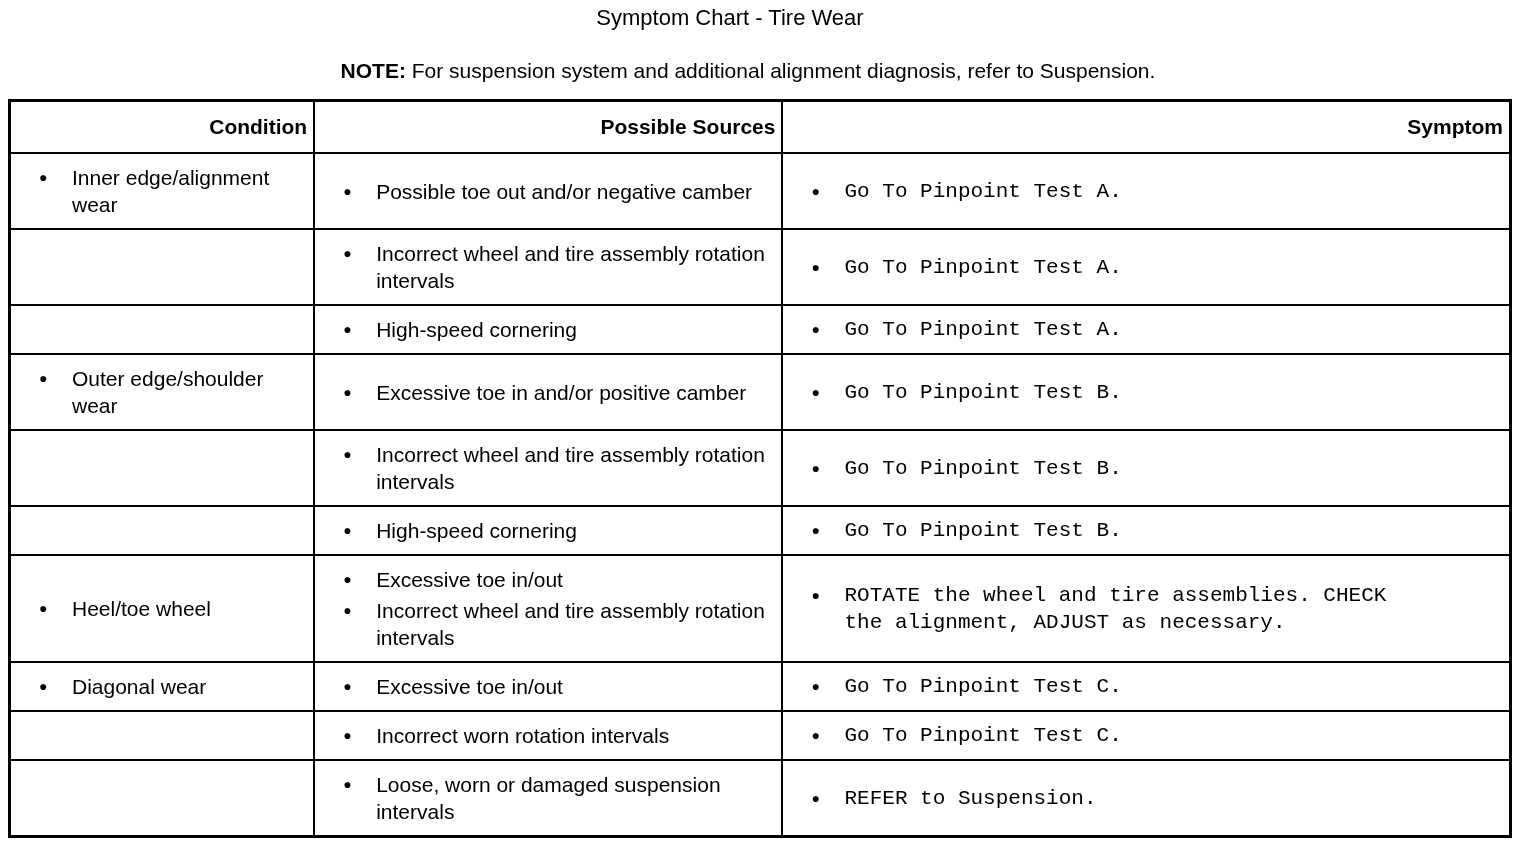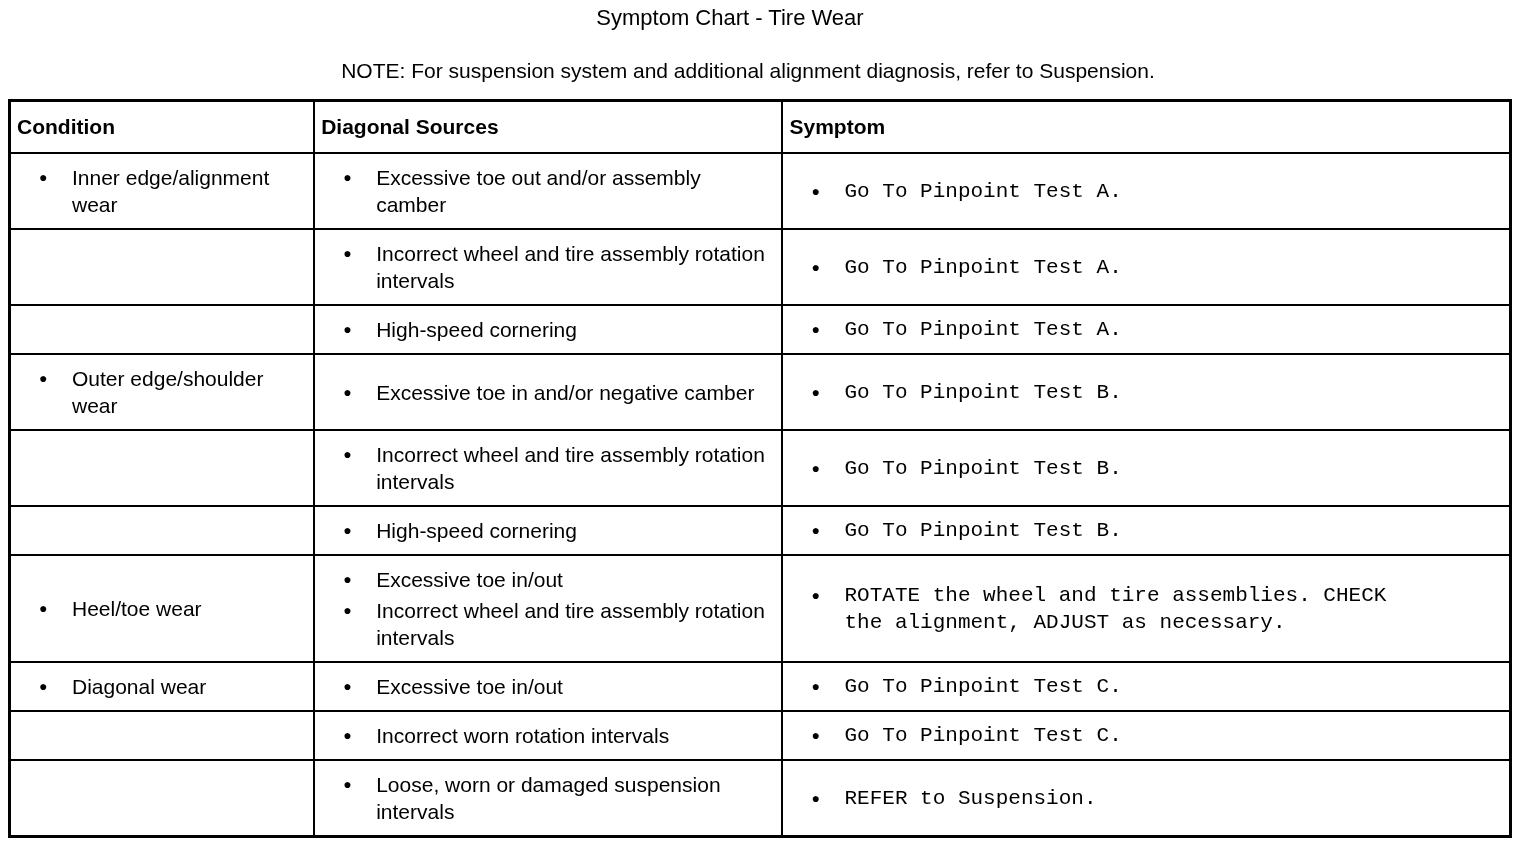--- a/index.html
+++ b/index.html
@@ -26,38 +26,38 @@
     line-height: 26px;
   }
   .doc-note {
     text-align: center;
     font-size: 21px;
     margin-top: 27px;
     margin-bottom: 16px;
     line-height: 25px;
   }
   .doc-note .note-label {
-    font-weight: 400;
+    font-weight: 700;
     padding-left: 36px;
   }
   table.symptom-table {
     border-collapse: collapse;
     table-layout: fixed;
     width: 1504px;
     margin: 0 8px;
     border: 3px solid #000000;
   }
   col.col-condition { width: 20.3%; }
   col.col-sources   { width: 31.2%; }
   col.col-action    { width: 48.5%; }
   .symptom-table th {
     border: 2px solid #000000;
     font-size: 21px;
     font-weight: 700;
-    text-align: left;
+    text-align: right;
     padding: 12px 6px;
     line-height: 26px;
   }
   .symptom-table td {
     border: 2px solid #000000;
     vertical-align: middle;
     font-size: 21px;
     line-height: 27px;
     padding: 10px 10px 10px 28px;
   }
@@ -95,36 +95,36 @@
 
   <table class="symptom-table">
     <colgroup>
       <col class="col-condition">
       <col class="col-sources">
       <col class="col-action">
     </colgroup>
     <thead>
       <tr>
         <th>Condition</th>
-        <th>Diagonal Sources</th>
+        <th>Possible Sources</th>
         <th>Symptom</th>
       </tr>
     </thead>
     <tbody>
         <tr>
           <td class="cell cell-condition">
             <div class="bullet-item">
               <span class="bullet">●</span>
               <span class="bullet-text">Inner edge/alignment wear</span>
             </div>
           </td>
           <td class="cell cell-sources">
             <div class="bullet-item">
               <span class="bullet">●</span>
-              <span class="bullet-text">Excessive toe out and/or assembly camber</span>
+              <span class="bullet-text">Possible toe out and/or negative camber</span>
             </div>
           </td>
           <td class="cell cell-action">
             <div class="bullet-item">
               <span class="bullet">●</span>
               <span class="bullet-text">Go To Pinpoint Test A.</span>
             </div>
           </td>
         </tr>
         <tr>
@@ -160,21 +160,21 @@
         <tr>
           <td class="cell cell-condition">
             <div class="bullet-item">
               <span class="bullet">●</span>
               <span class="bullet-text">Outer edge/shoulder wear</span>
             </div>
           </td>
           <td class="cell cell-sources">
             <div class="bullet-item">
               <span class="bullet">●</span>
-              <span class="bullet-text">Excessive toe in and/or negative camber</span>
+              <span class="bullet-text">Excessive toe in and/or positive camber</span>
             </div>
           </td>
           <td class="cell cell-action">
             <div class="bullet-item">
               <span class="bullet">●</span>
               <span class="bullet-text">Go To Pinpoint Test B.</span>
             </div>
           </td>
         </tr>
         <tr>
@@ -204,21 +204,21 @@
             <div class="bullet-item">
               <span class="bullet">●</span>
               <span class="bullet-text">Go To Pinpoint Test B.</span>
             </div>
           </td>
         </tr>
         <tr>
           <td class="cell cell-condition">
             <div class="bullet-item">
               <span class="bullet">●</span>
-              <span class="bullet-text">Heel/toe wear</span>
+              <span class="bullet-text">Heel/toe wheel</span>
             </div>
           </td>
           <td class="cell cell-sources">
             <div class="bullet-item">
               <span class="bullet">●</span>
               <span class="bullet-text">Excessive toe in/out</span>
             </div>
             <div class="bullet-item">
               <span class="bullet">●</span>
               <span class="bullet-text">Incorrect wheel and tire assembly rotation intervals</span>

